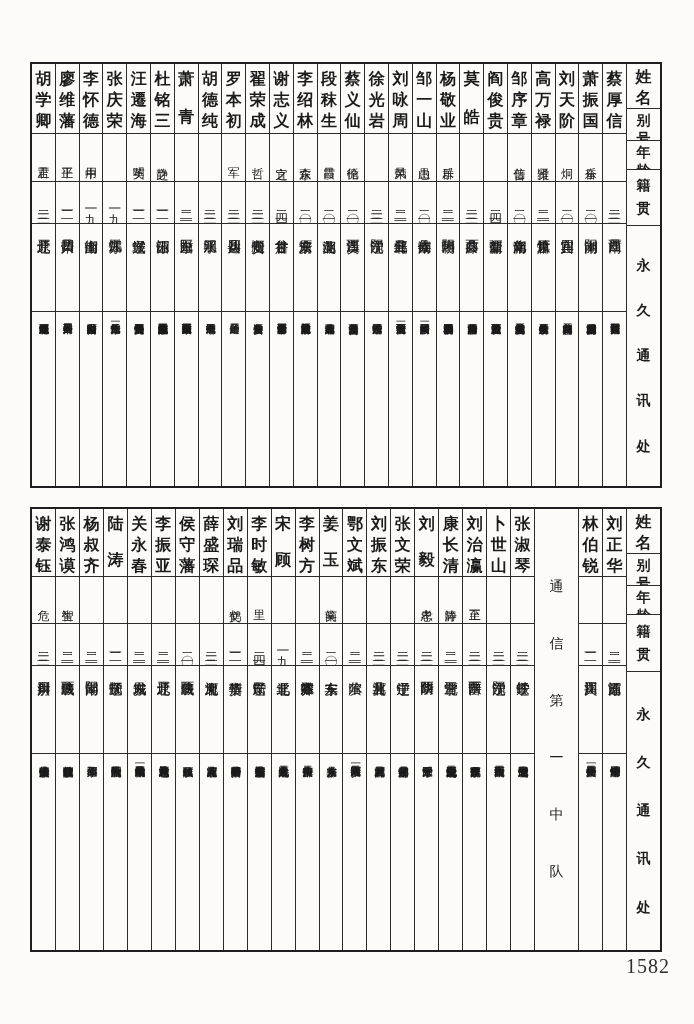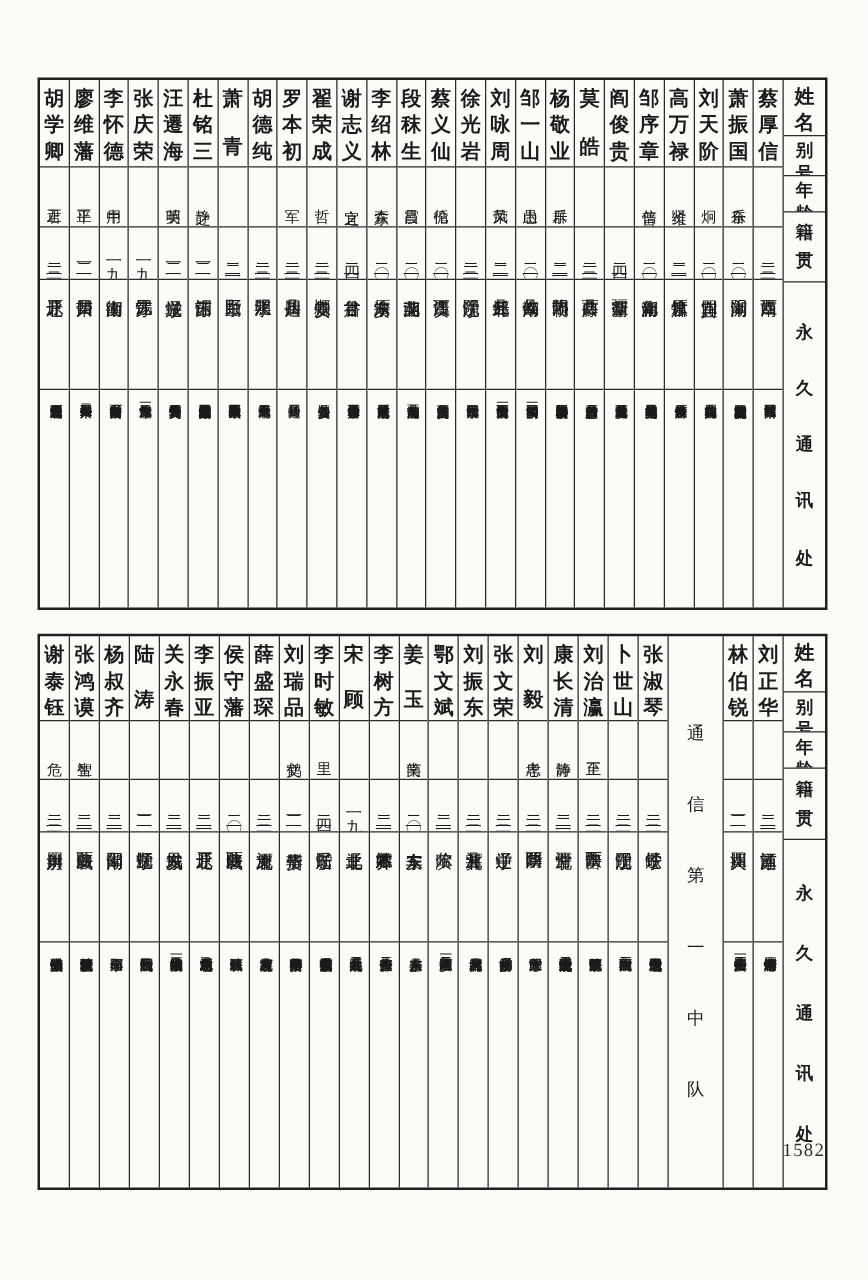--- a/index.html
+++ b/index.html
@@ -69,22 +69,22 @@
   .header-col .r1.split, .header-col .r2.split { font-size:14px; }
   .header-col .r3.split { font-size:14px; }
   .header-col .r4.split { font-size:14px; }
   .sep-label {
     display:flex; flex-direction:column;
     justify-content:space-evenly; align-items:center;
     height:100%; width:100%;
     font-size:14px; padding:30px 0; box-sizing:border-box;
   }
   .page-number {
-    position:absolute; left:626px; top:913px;
-    font-size:15px; letter-spacing:1px; color:#2e2e2e;
+    position:absolute; left:626px; top:955px;
+    font-size:20px; letter-spacing:1px; color:#2e2e2e;
   }
 </style>
 </head>
 <body>
 
 <div class="page">
   <div id="tables">
       <div class="dtable top">
         <div class="col header-col">
           <div class="cell split r0">

